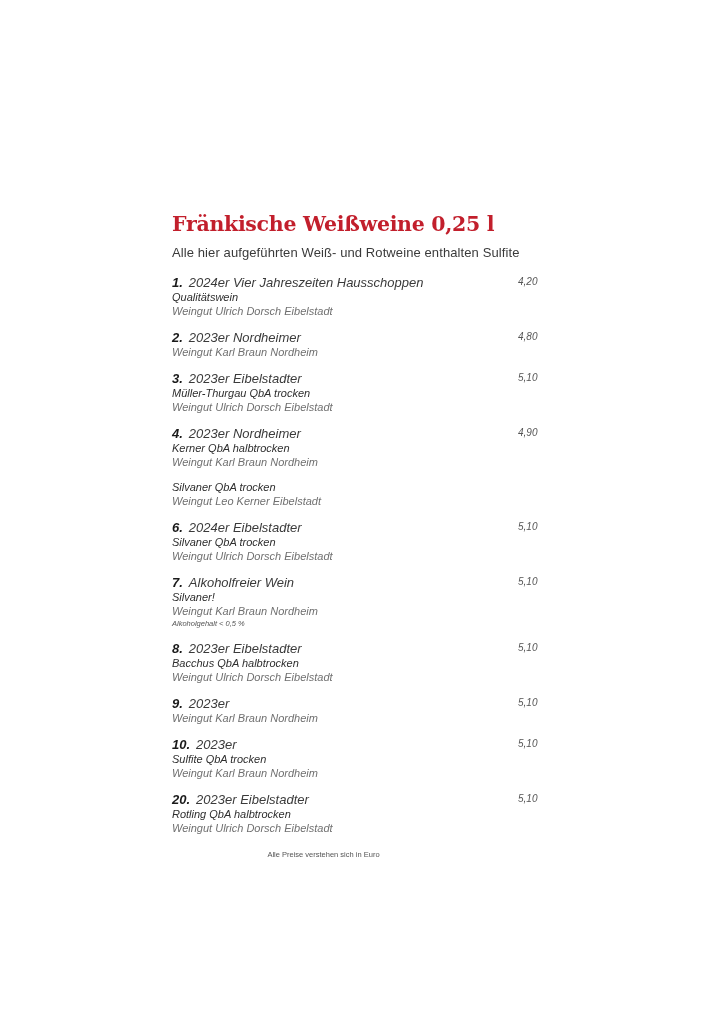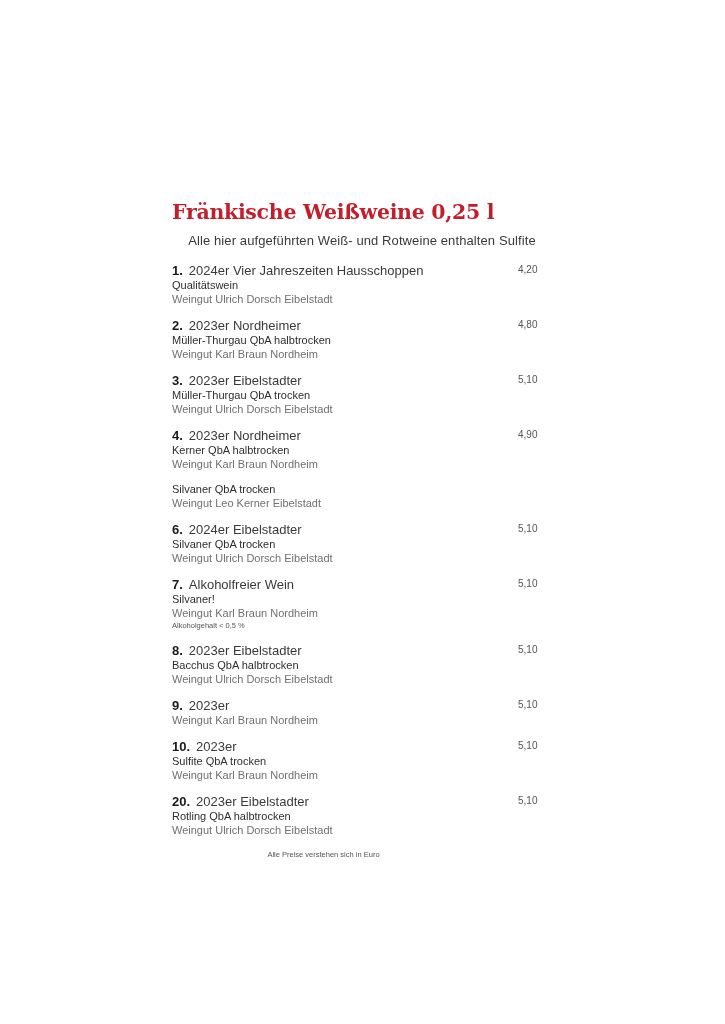--- a/index.html
+++ b/index.html
@@ -1,20 +1,20 @@
 <!DOCTYPE html>
 <html><head>
   <meta charset="utf-8">
   <style>
     html, body { margin: 0; padding: 0; background: #ffffff; }
     body { width: 725px; height: 1024px; position: relative; overflow: hidden; font-family: "Liberation Sans", sans-serif; }
-    .page { position: absolute; left: 172px; top: 200px; width: 380px; }
+    .page { position: absolute; left: 172px; top: 212px; width: 380px; }
     .title { font-family: "DejaVu Serif", serif; color: #c21f2c; font-size: 20.5px; letter-spacing: -0.3px; line-height: 24px; margin: 0; height: 26px; }
-    .subtitle { color: #3a3a3a; font-size: 13px; line-height: 16px; margin-top: 7px; letter-spacing: 0.1px; text-align: center; }
-    .list { margin-top: 13px; }
+    .subtitle { color: #3a3a3a; font-size: 13px; line-height: 16px; margin-top: 7px; letter-spacing: 0.1px; }
+    .list { margin-top: 13px; font-style: italic; }
     .item { position: relative; margin-bottom: 11px; }
     .head-row { position: relative; height: 16px; line-height: 16px; }
     .num { font-weight: bold; color: #1a1a1a; font-size: 13px; display: inline-block; }
     .name { color: #3a3a3a; font-size: 13px; margin-left: 6px; }
     .price { position: absolute; left: 346px; top: 0; color: #555555; font-size: 10px; }
     .grape { color: #2e2e2e; font-size: 11px; line-height: 14px; }
     .winery { color: #707070; font-size: 11px; line-height: 14px; }
     .note { color: #555555; font-size: 7.5px; line-height: 11px; }
     .footer { position: absolute; left: 0; width: 595px; top: 850px; text-align: center; font-size: 7.5px; color: #555555; }
     .footer span { margin-left: 52px; }
@@ -27,21 +27,20 @@
   <div class="subtitle">Alle hier aufgeführten Weiß- und Rotweine enthalten Sulfite</div>
 
   <div class="list">
     <div class="item">
       <div class="head-row"><span class="num">1.</span><span class="name">2024er Vier Jahreszeiten Hausschoppen</span><span class="price">4,20</span></div>
       <div class="grape">Qualitätswein</div>
       <div class="winery">Weingut Ulrich Dorsch Eibelstadt</div>
     </div>
     <div class="item">
       <div class="head-row"><span class="num">2.</span><span class="name">2023er Nordheimer</span><span class="price">4,80</span></div>
-      <div class="grape">Müller-Thurgau QbA halbtrocken</div>
       <div class="winery">Weingut Karl Braun Nordheim</div>
     </div>
     <div class="item">
       <div class="head-row"><span class="num">3.</span><span class="name">2023er Eibelstadter</span><span class="price">5,10</span></div>
       <div class="grape">Müller-Thurgau QbA trocken</div>
       <div class="winery">Weingut Ulrich Dorsch Eibelstadt</div>
     </div>
     <div class="item">
       <div class="head-row"><span class="num">4.</span><span class="name">2023er Nordheimer</span><span class="price">4,90</span></div>
       <div class="grape">Kerner QbA halbtrocken</div>

